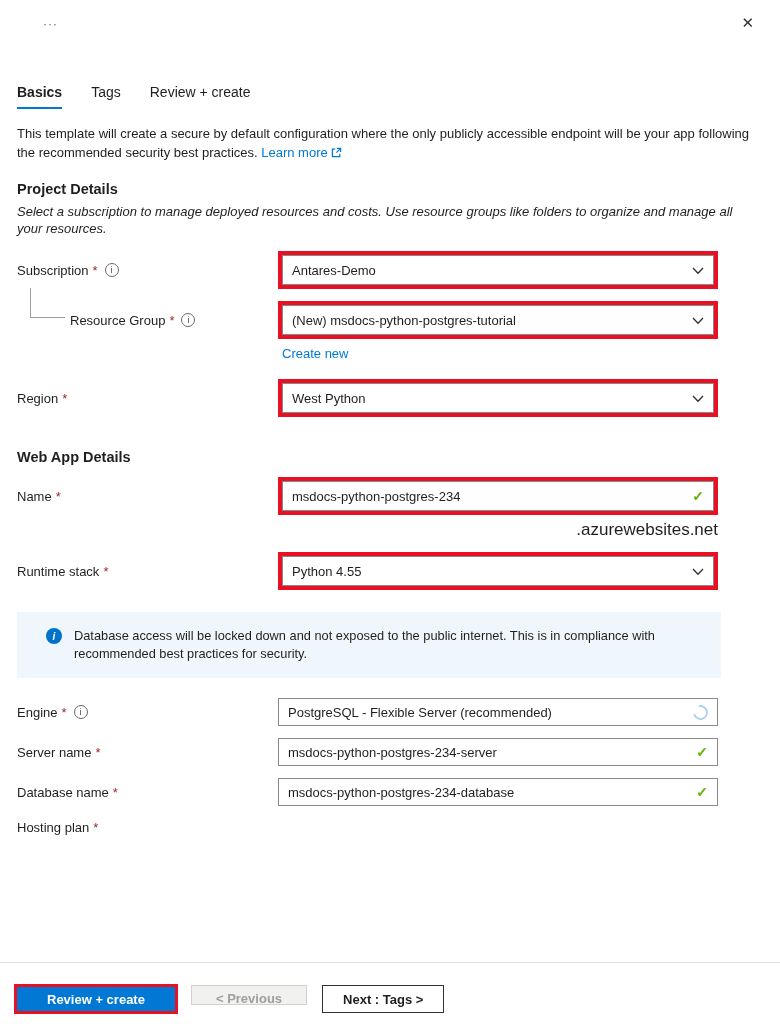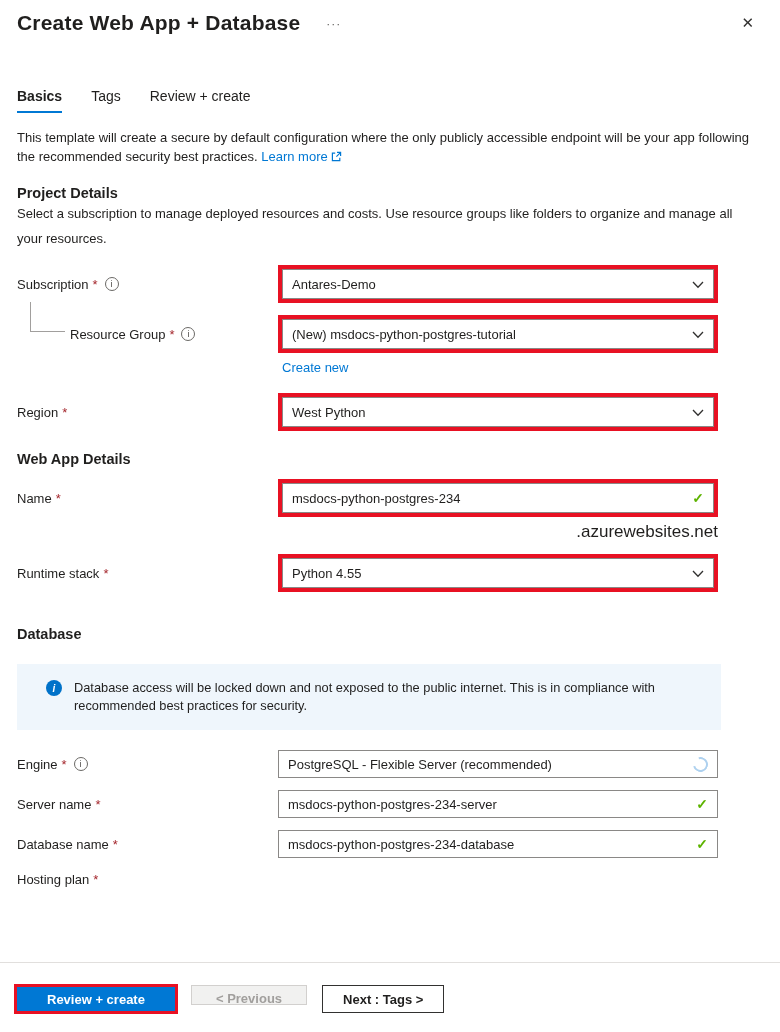--- a/index.html
+++ b/index.html
@@ -23,21 +23,21 @@
   
   .tabs { display: flex; margin-top: 53px; }
   .tab { font-size: 14px; margin-right: 29px; padding-bottom: 7px; cursor: pointer; color: #201f1e; }
   .tab.active { font-weight: 700; border-bottom: 2px solid #0078d4; }
 
   
   .intro { margin-top: 15px; line-height: 19px; max-width: 732px; }
   .link { color: #0078d4; text-decoration: none; cursor: pointer; }
   .ext-icon { display: inline-block; vertical-align: -1px; margin-left: 3px; }
   .sec-h { font-size: 14.5px; font-weight: 700; }
-  .desc { margin-top: 0; line-height: 25px; max-width: 732px; }
+  .desc { margin-top: 6px; line-height: 17px; max-width: 732px; font-style: italic; }
 
   
   .row { display: flex; align-items: center; }
   .lbl-col { width: 261px; flex: 0 0 261px; display: flex; align-items: center; }
   .req { color: #a4262c; margin-left: 4px; }
   .info-ic {
     width: 14px; height: 14px; margin-left: 7px; border: 1px solid #6b6966; border-radius: 50%;
     display: inline-flex; align-items: center; justify-content: center;
     font-size: 9px; color: #4d4b49; cursor: pointer; flex: 0 0 14px;
   }
@@ -99,30 +99,29 @@
     background: #f1f1f0; color: #a19f9d; font-weight: 700;
     border: 1px solid #d2d0ce; padding: 5px 24px; margin-left: 13px; height: 20px; margin-top: 1px;
     cursor: default;
   }
   .btn-secondary {
     background: #fff; color: #201f1e; font-weight: 700;
     border: 1px solid #323130; padding: 5px 20px; margin-left: 15px; height: 28px; margin-top: 1px;
   }
 
   .mt14 { margin-top: 14px; } .mt12 { margin-top: 12px; } .mt18 { margin-top: 18px; }
-  .mt20 { margin-top: 20px; } .mt30 { margin-top: 30px; } .mt32 { margin-top: 20px; } .mt34 { margin-top: 34px; }
+  .mt20 { margin-top: 20px; } .mt30 { margin-top: 30px; } .mt32 { margin-top: 32px; } .mt34 { margin-top: 34px; }
 </style>
 </head>
 <body>
 
 <div class="content">
 
   
   <div class="hdr">
-    <div class="hdr-title">Create Web App + Database</div>
     <div class="hdr-ellipsis">···</div>
   </div>
   <div class="hdr-close">✕</div>
 
   
   <div class="tabs">
     <div class="tab active">Basics</div>
     <div class="tab">Tags</div>
     <div class="tab">Review + create</div>
   </div>
@@ -215,21 +214,20 @@
       <div class="field">
         <span>Python 4.55</span>
         <span class="chev"><svg width="12" height="8" viewBox="0 0 12 8">
               <path d="M1 1 L6 6.3 L11 1" fill="none" stroke="#323130" stroke-width="1.3"></path>
             </svg></span>
       </div>
     </div>
   </div>
 
   
-  <div class="sec-h mt34">Database</div>
 
   <div class="banner">
     <div class="banner-ic">i</div>
     <div class="banner-txt">Database access will be locked down and not exposed to the public internet. This is in compliance with recommended best practices for security.</div>
   </div>
 
   <div class="row mt20">
     <div class="lbl-col">
       <span>Engine</span>
       <span class="req">*</span>

